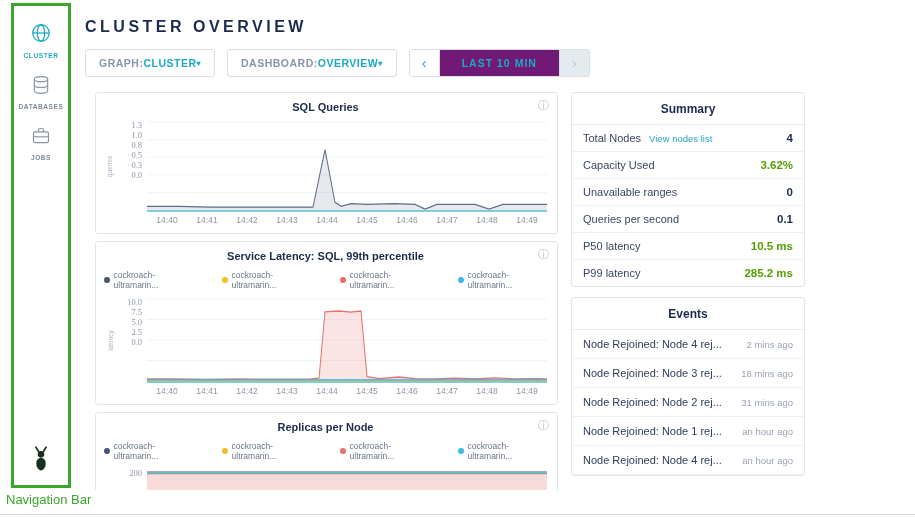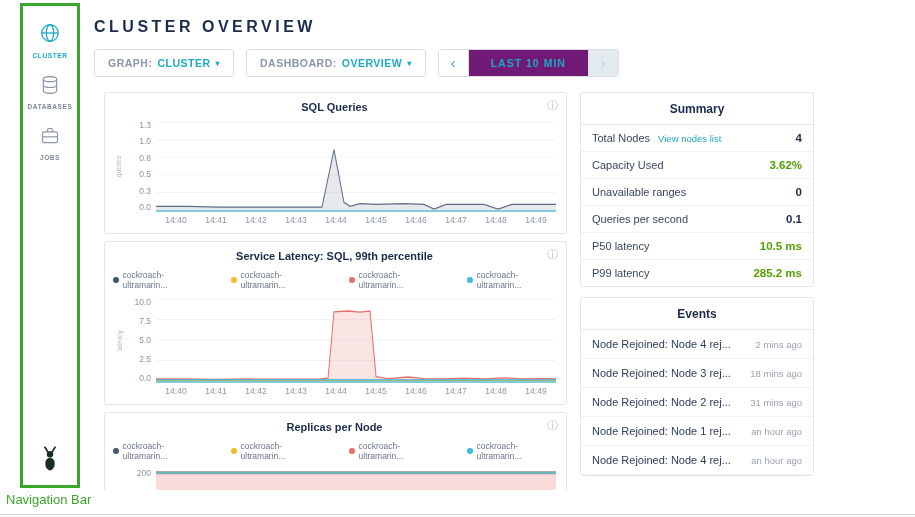--- a/index.html
+++ b/index.html
@@ -1,33 +1,33 @@
 <!DOCTYPE html>
 <html><head>
 <meta charset="utf-8">
 <style>
   * { margin:0; padding:0; box-sizing:border-box; }
   body { font-family:"Liberation Sans", sans-serif; background:#fff; }
   .page { position:relative; width:915px; height:517px; background:#fff; overflow:hidden; }
-  .ui { position:absolute; left:16px; top:0; width:806px; height:490px; overflow:hidden; }
+  .ui { position:absolute; left:7px; top:0; width:806px; height:490px; overflow:hidden; }
 
   
   .nav-box { position:absolute; left:4px; top:3px; width:60px; height:485px;
              border:3px solid #3AA62B; background:#fff; display:flex; flex-direction:column; align-items:center; }
   .side-item { display:flex; flex-direction:column; align-items:center; gap:4px; margin-top:16px; cursor:pointer; }
   .side-item .lbl { font-size:6.5px; font-weight:bold; letter-spacing:0.6px; color:#7d8798; }
   .side-item.active .lbl { color:#1DA8C6; }
   .side-logo { margin-top:auto; margin-bottom:10px; }
 
   
   .main { position:absolute; left:78px; top:0; right:8px; height:490px; }
   .page-title { margin-top:18px; font-size:16px; font-weight:bold; letter-spacing:3.5px; color:#1b2b4e; }
   .controls { display:flex; gap:12px; margin-top:13px; align-items:stretch; }
   .dd { border:1px solid #d9dfe5; border-radius:3px; background:#fff; padding:7px 13px;
-        font-size:10.5px; font-weight:bold; letter-spacing:0.5px; display:flex; align-items:center; gap:5px; cursor:pointer; }
+        font-size:10.5px; font-weight:bold; letter-spacing:0.5px; display:flex; align-items:center; cursor:pointer; }
   .dd .k { color:#8a95aa; }
   .dd .v { color:#1DA8C6; }
   .dd .caret { color:#1DA8C6; font-size:8px; }
   .timesel { display:flex; border:1px solid #d9dfe5; border-radius:3px; overflow:hidden; }
   .timesel .seg { display:flex; align-items:center; justify-content:center; }
   .ts-prev { width:30px; border-right:1px solid #d9dfe5; color:#1DA8C6; font-size:14px; cursor:pointer; background:#fff; }
   .ts-label { padding:0 22px; color:#1DA8C6; font-size:10.5px; font-weight:bold; letter-spacing:1px; background:#701a75; }
   .ts-next { width:30px; border-left:1px solid #d9dfe5; color:#b9c8d0; font-size:14px; background:#e3ebef; cursor:default; }
 
   .content { display:flex; gap:13px; margin-left:10px; margin-top:15px; align-items:flex-start; }
@@ -38,22 +38,22 @@
   .chart-card { position:relative; border:1px solid #e0e6ec; border-radius:3px; background:#fff;
                 padding:8px 10px 8px 8px; margin-bottom:7px; }
   .chart-title { text-align:center; font-size:11px; font-weight:bold; color:#1b2b4e; }
   .info-ic { position:absolute; top:5px; right:8px; color:#b6bfca; font-size:11px; cursor:pointer; }
   .legend { display:flex; justify-content:flex-end; gap:29px; margin-top:8px; }
   .leg-item { display:flex; align-items:center; gap:4px; font-size:8.5px; color:#6b7689; }
   .leg-item .dot { width:6px; height:6px; border-radius:50%; display:inline-block; }
   .chart-body { display:flex; align-items:stretch; margin-top:7px; }
   .ylab { width:12px; display:flex; align-items:center; justify-content:center; }
   .ylab span { transform:rotate(-90deg); font-size:6.5px; color:#aab3c0; white-space:nowrap; }
-  .yticks { width:31px; display:flex; flex-direction:column; justify-content:space-between;
-            align-items:flex-end; padding-right:5px; font-size:8.5px; color:#8b95a6; }
+  .yticks { width:31px; display:flex; flex-direction:column; 
+            align-items:flex-end; padding-right:5px; font-size:8.5px; color:#8b95a6;font-family:Liberation Serif, serif; }
   .plot { flex:1; min-width:0; display:block; }
   .xticks { display:flex; margin-left:43px; margin-top:3px; }
   .xticks span { flex:1; text-align:center; font-size:8.5px; color:#8b95a6; }
 
   
   .panel { border:1px solid #e0e6ec; border-radius:3px; background:#fff; margin-bottom:10px; }
   .panel-h { text-align:center; font-size:12px; font-weight:bold; color:#1b2b4e;
              padding:9px 0 8px; border-bottom:1px solid #e7ebef; }
   .sum-row { display:flex; flex-wrap:wrap; align-items:baseline; padding:7px 11px; border-bottom:1px solid #eef1f4; }
   .sum-row:last-child { border-bottom:none; }

